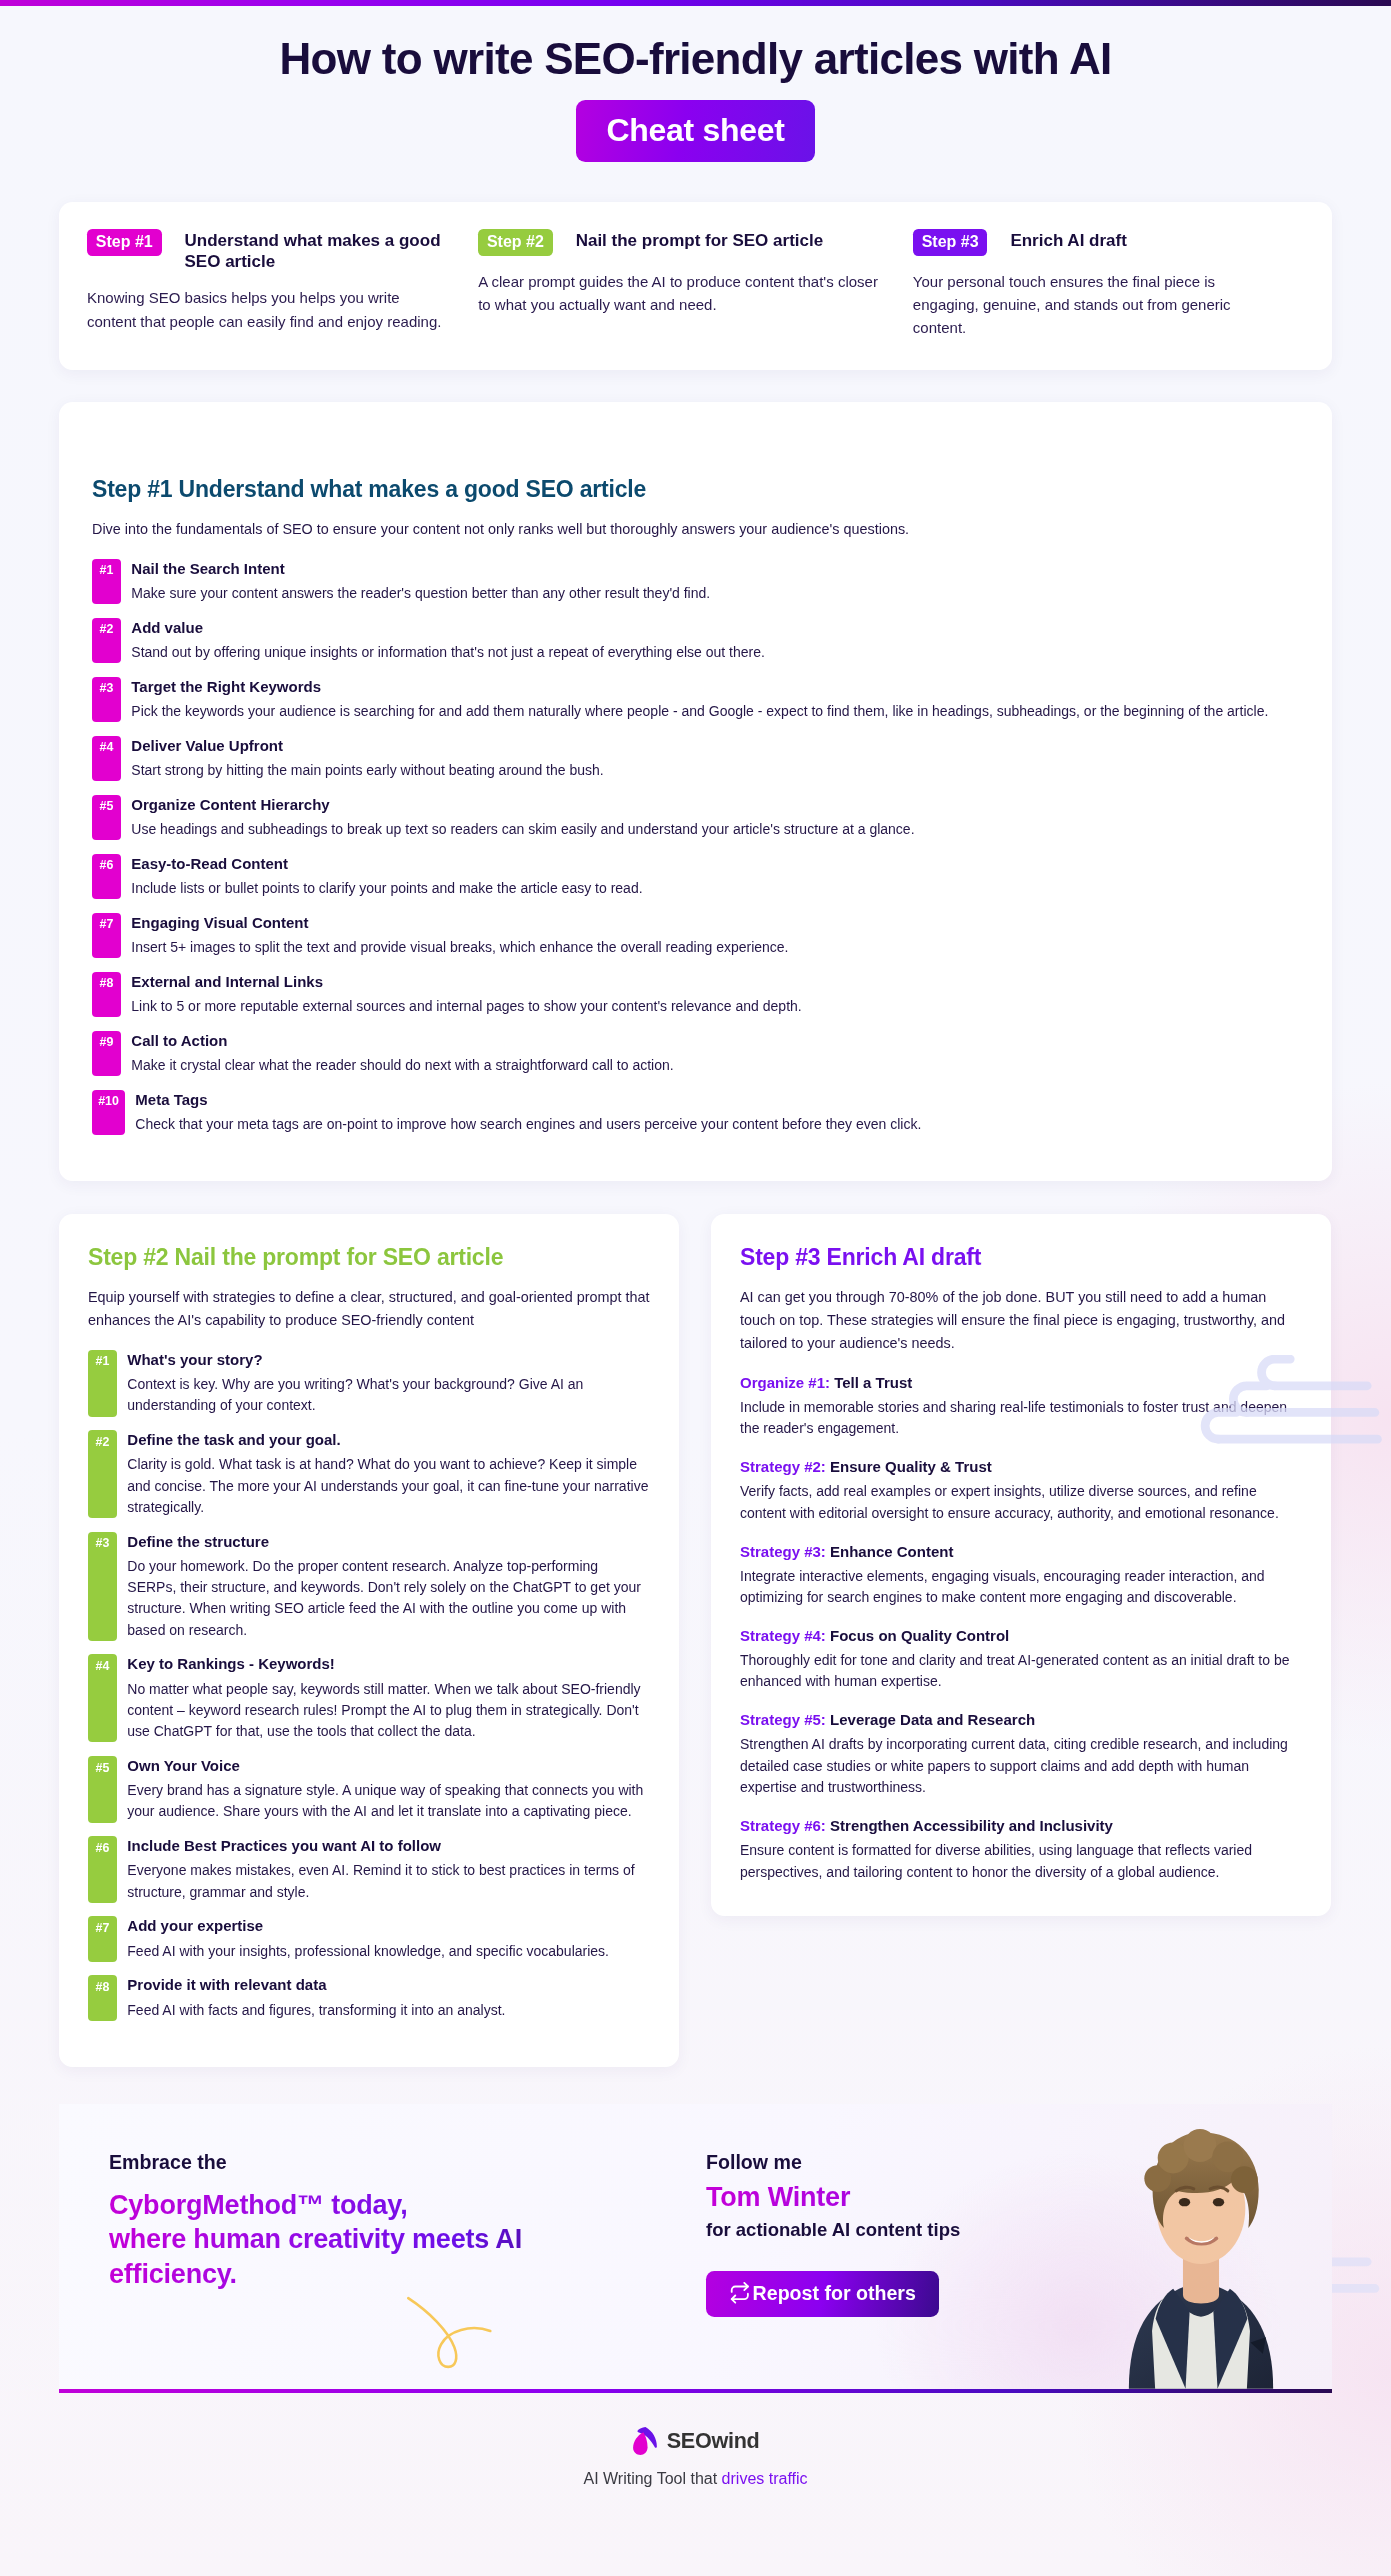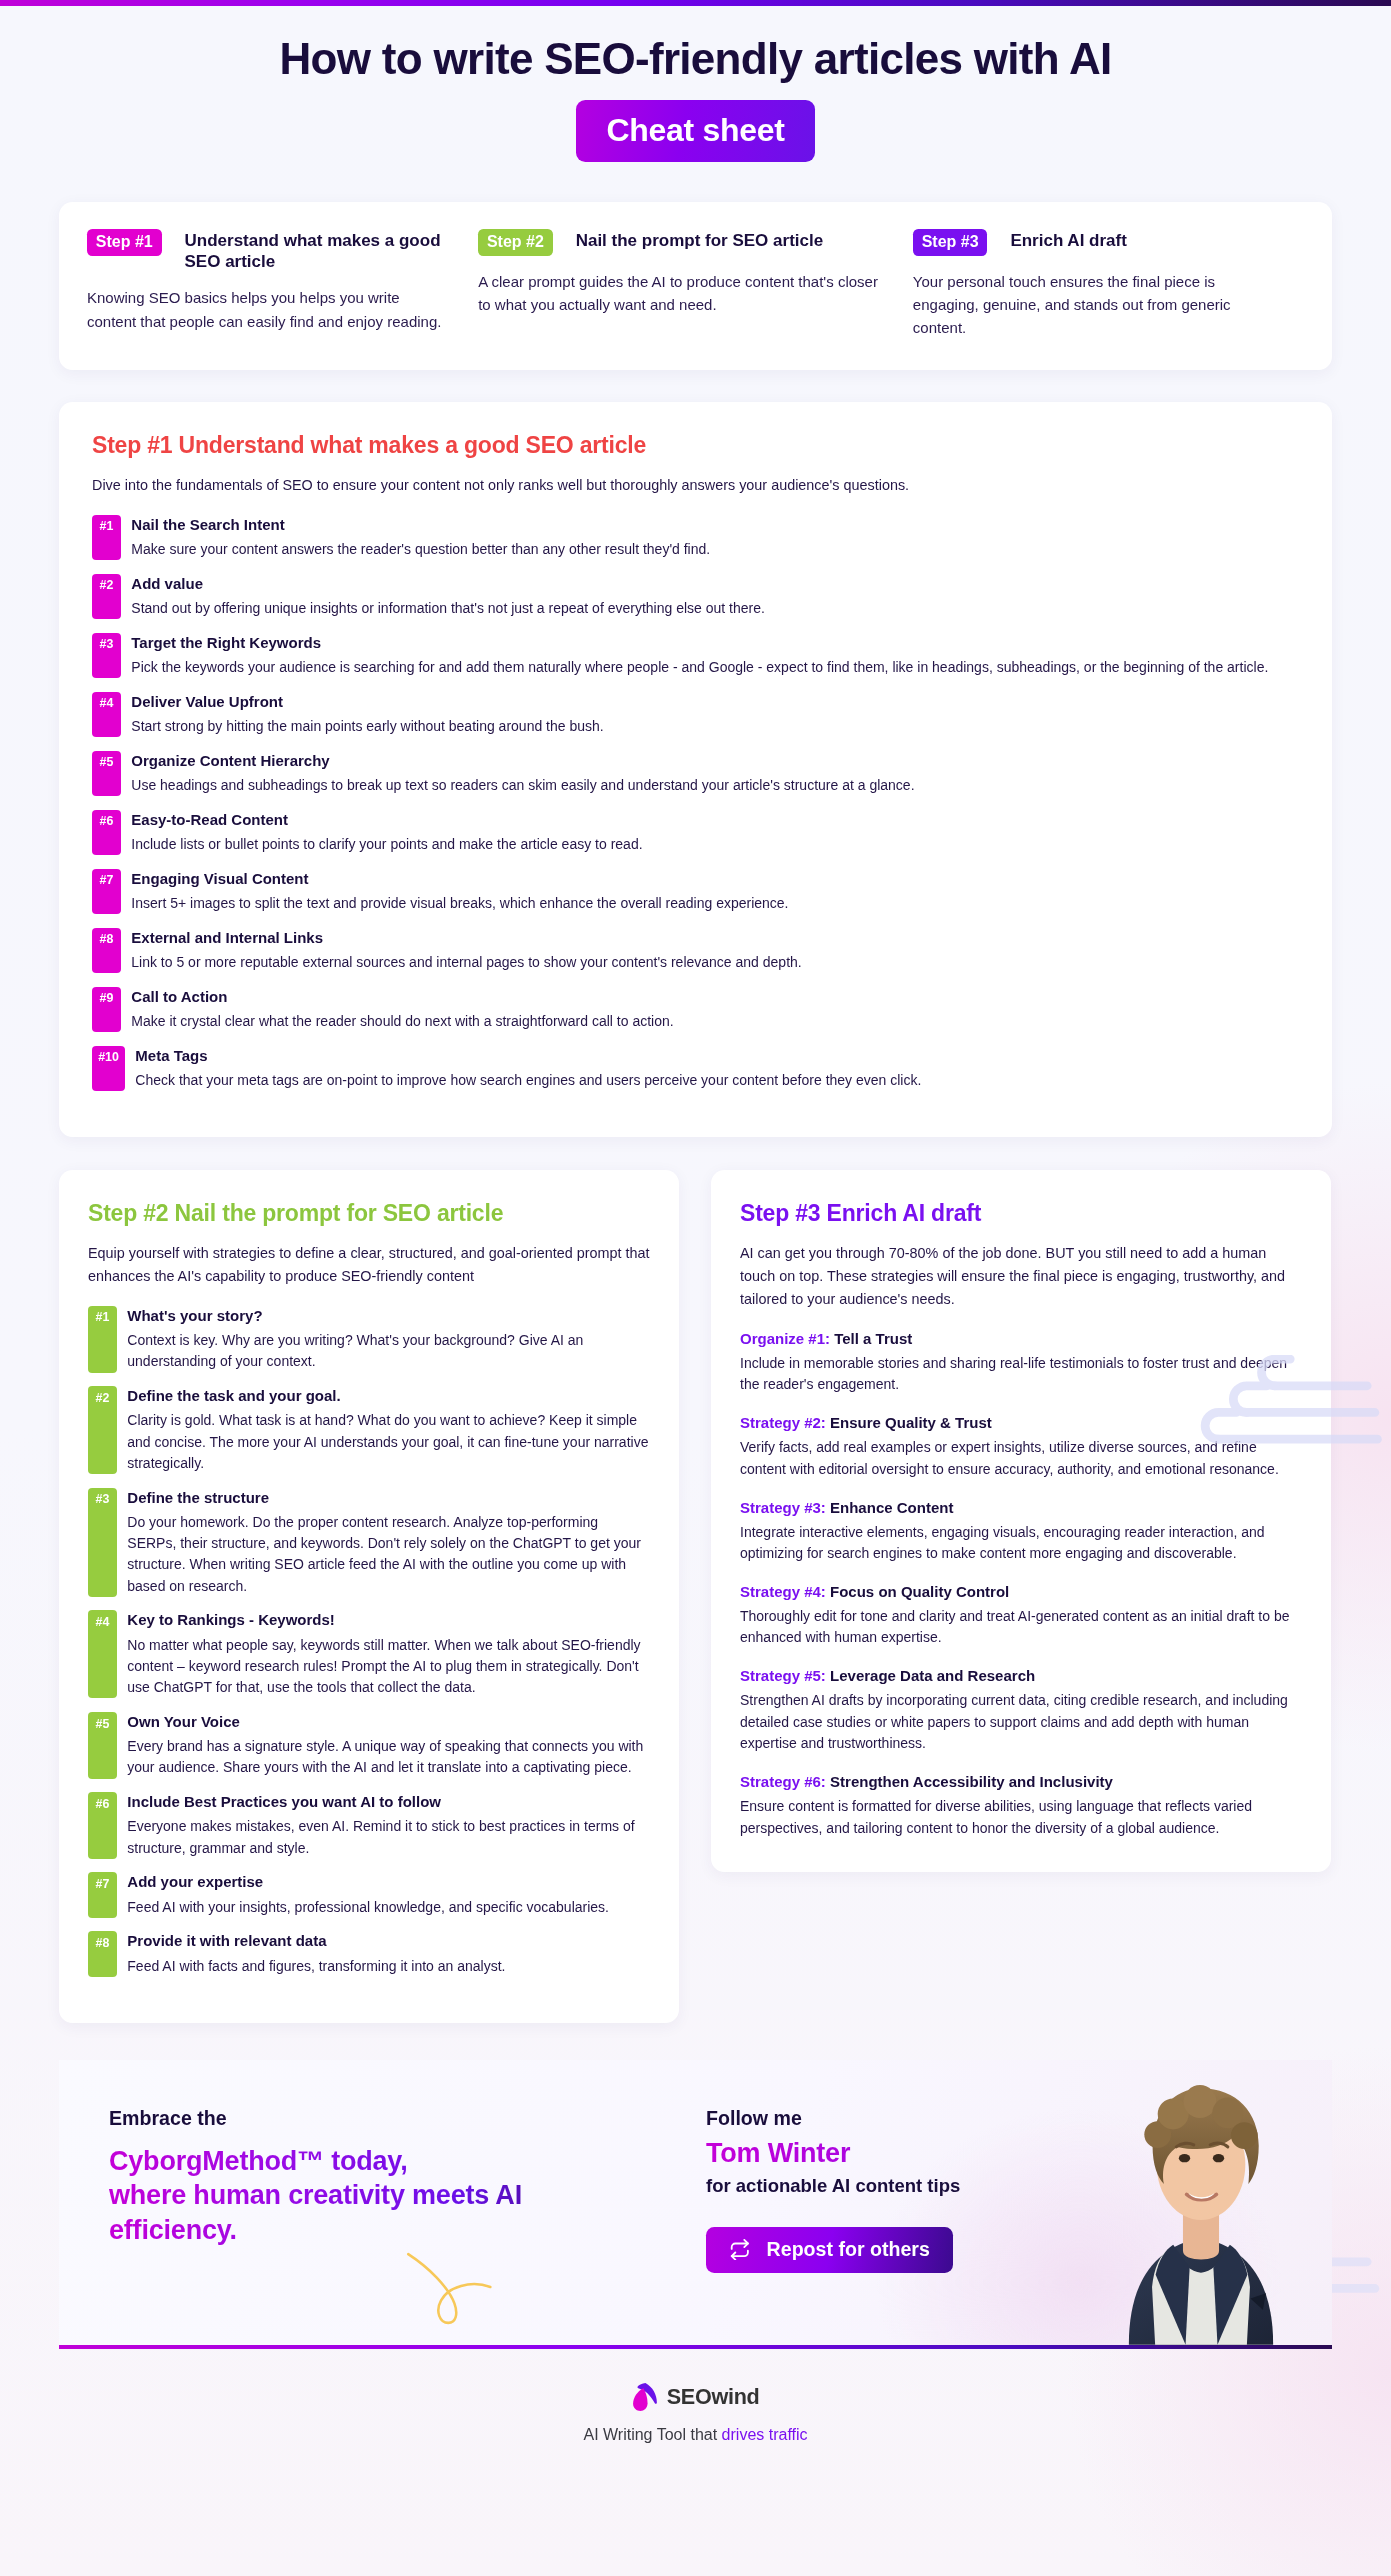--- a/index.html
+++ b/index.html
@@ -108,21 +108,21 @@
     margin-top: 13.4px;
     font-size: 15px;
     line-height: 1.55;
     color: #2a1b4e;
   }
 
   
   .section-card { margin: 32px auto 0; width: 1273px; padding: 30px 33px 32px; }
 
   .sec-title { font-size: 23px; font-weight: 800; letter-spacing: -0.2px; }
-  .sec-title.pink   { color: #ef4444; }
+  .sec-title.pink   { color: #0c4a6e; margin-top: 44px; }
   .sec-title.green  { color: #8cc63e; }
   .sec-title.purple { color: #7a10f0; }
 
   .sec-intro {
     margin-top: 15.5px;
     font-size: 14.4px;
     line-height: 1.6;
     color: #241647;
   }
 
@@ -200,22 +200,21 @@
     letter-spacing: -0.2px;
     background: linear-gradient(90deg,#c400d8 0%, #7a10f0 70%);
     -webkit-background-clip: text;
     background-clip: text;
     color: transparent;
   }
   .cta-sub { margin-top: 6.2px; font-size: 18.5px; font-weight: 700; color: #190d3c; }
   .repost-btn {
     margin-top: 30px;
     display: inline-flex;
-    align-items: center;
-    gap: 16px;
+    gap: 2px;
     padding: 11.3px 23px 12.4px;
     border-radius: 8.2px;
     border: none;
     cursor: pointer;
     background: linear-gradient(100deg,#b400e0 0%, #8b00f0 50%, #3b0a8f 100%);
     color: #fff;
     font-family: inherit;
     font-size: 19.6px;
     font-weight: 700;
   }

